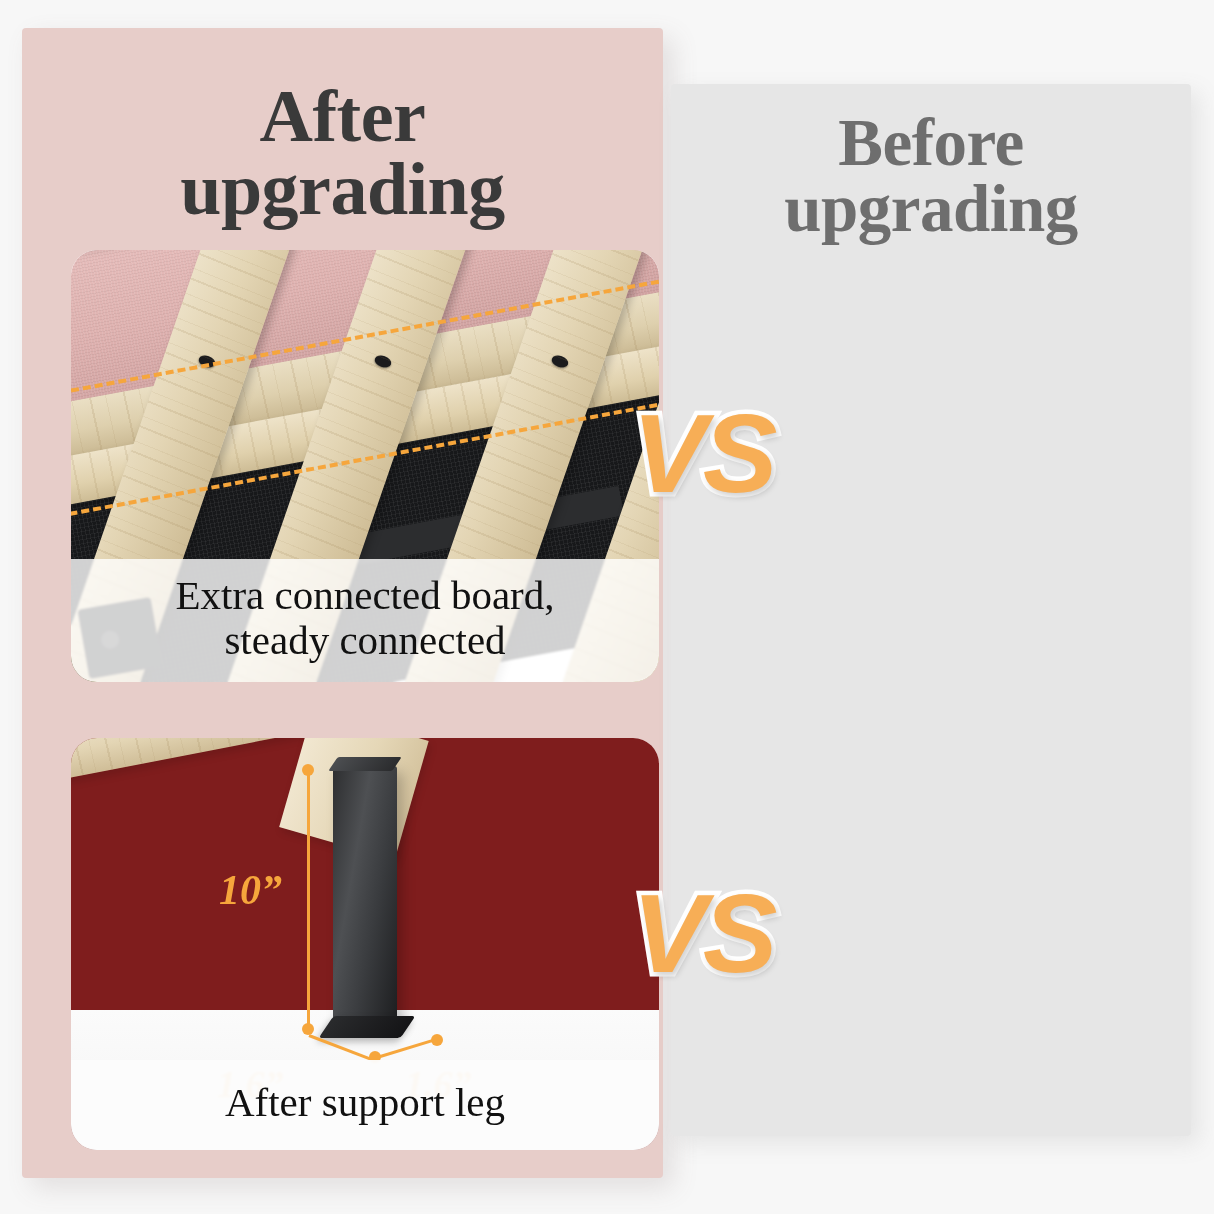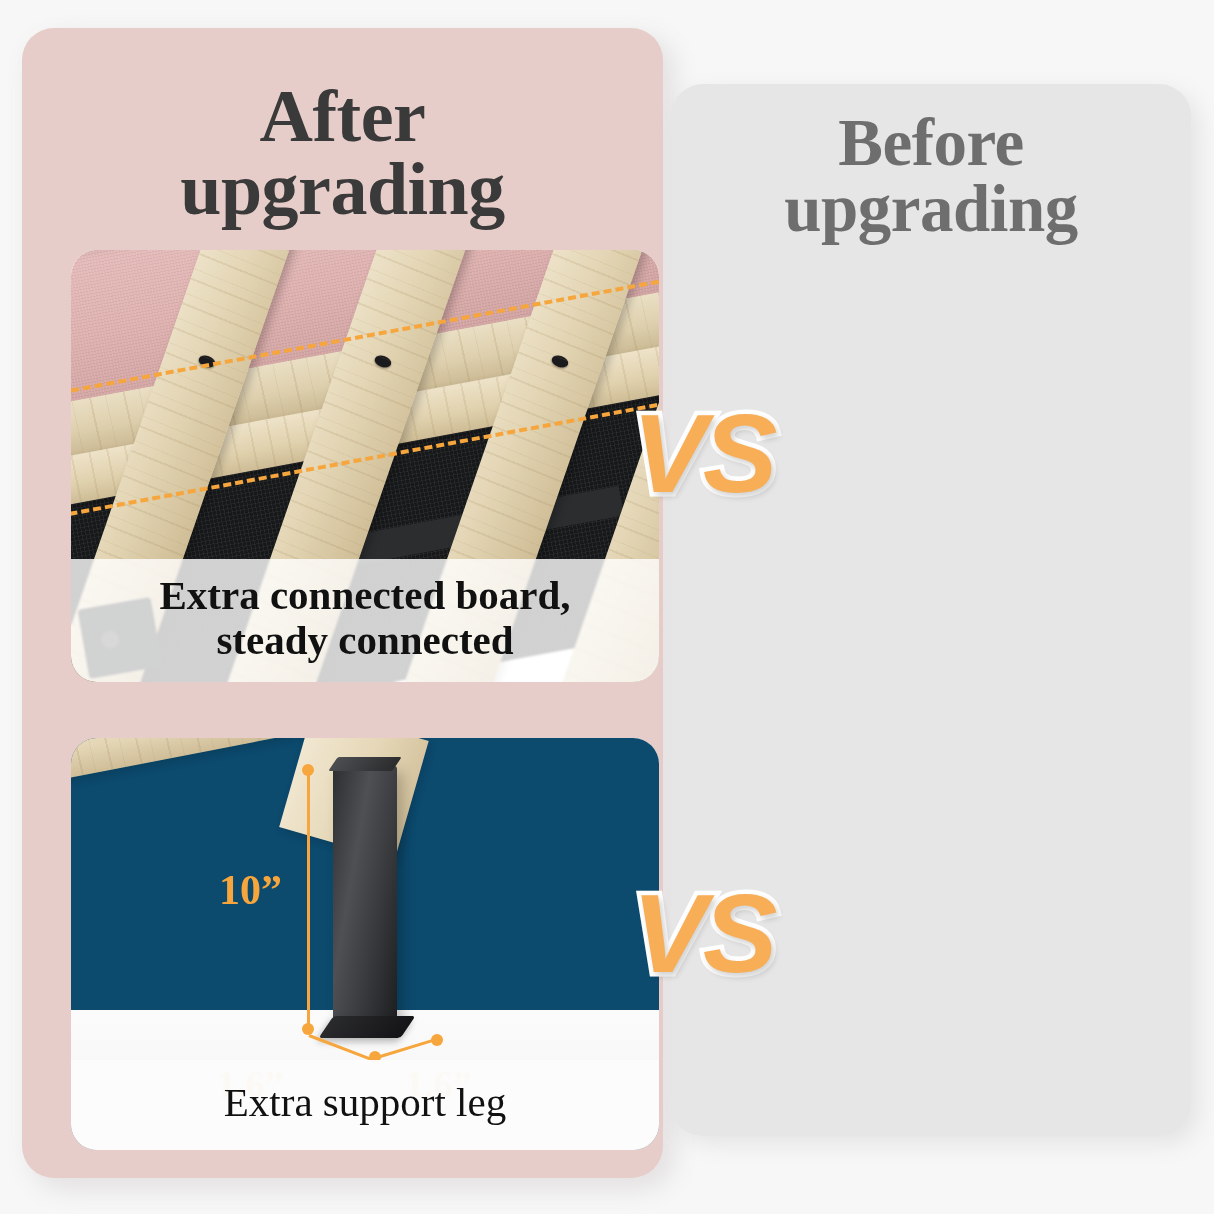--- a/index.html
+++ b/index.html
@@ -18,21 +18,21 @@
   .stage {
     position: absolute;
     inset: 0;
     width: 1214px;
     height: 1214px;
   }
 
   
   .panel {
     position: absolute;
-    border-radius: 32px;
+    border-radius: 4px;
   }
   .panel-after {
     left: 22px;
     top: 28px;
     width: 641px;
     height: 1150px;
     background: #e7cdc9;
     box-shadow: 10px 10px 26px rgba(120,100,100,.16);
   }
   .panel-before {
@@ -66,21 +66,21 @@
   }
   .panel-title .ln { display: block; }
 
   
   .card {
     position: absolute;
     border-radius: 26px;
     overflow: hidden;
     background: #ffffff;
   }
-  .card-after-top   { left: 49px;  top: 222px; width: 588px; height: 432px; font-weight: bold; }
+  .card-after-top   { left: 49px;  top: 222px; width: 588px; height: 432px; }
   .card-after-bot   { left: 49px;  top: 710px; width: 588px; height: 412px; }
 
   
   .scene { position: absolute; inset: 0; background: #fff; }
 
   .mattress {
     position: absolute;
     left: -8%;
     top: 2%;
     width: 118%;
@@ -226,21 +226,21 @@
   }
   .corner-bracket .dot {
     position: absolute;
     left: 18px; top: 26px;
     width: 18px; height: 18px;
     border-radius: 50%;
     background: #3c3d3f;
   }
 
   
-  .leg-scene { position: absolute; inset: 0; background: #0c4a6e; }
+  .leg-scene { position: absolute; inset: 0; background: #7f1d1d; font-style: italic; }
   .leg-scene .floor {
     position: absolute; left: 0; right: 0; bottom: 0; height: 34%;
     background: linear-gradient(180deg, #fbfbfb 0%, #f3f3f3 100%);
   }
   .beam {
     position: absolute;
     left: -10%;
     top: 2%;
     width: 120%;
     height: 58px;
@@ -401,21 +401,21 @@
 
         <div class="dim-line h" style="left:238px; top:296px; width:66px; transform:rotate(21deg); transform-origin:left center;"></div>
         <div class="dim-dot" style="left:298px; top:313px;"></div>
         <div class="dim-label" style="left:146px; top:324px; font-size:38px;">1.6”</div>
 
         <div class="dim-line h" style="left:306px; top:318px; width:62px; transform:rotate(-17deg); transform-origin:left center;"></div>
         <div class="dim-dot" style="left:360px; top:296px;"></div>
         <div class="dim-label" style="left:334px; top:324px; font-size:38px;">1.6”</div>
       </div>
       <div class="caption solid">
-        <span class="ln">Extra support leg</span>
+        <span class="ln">After support leg</span>
       </div>
     </div>
   </div>
 
   <div class="panel panel-before">
 
     <div class="panel-title">
       <span class="ln">Before</span>
       <span class="ln">upgrading</span>
     </div>

